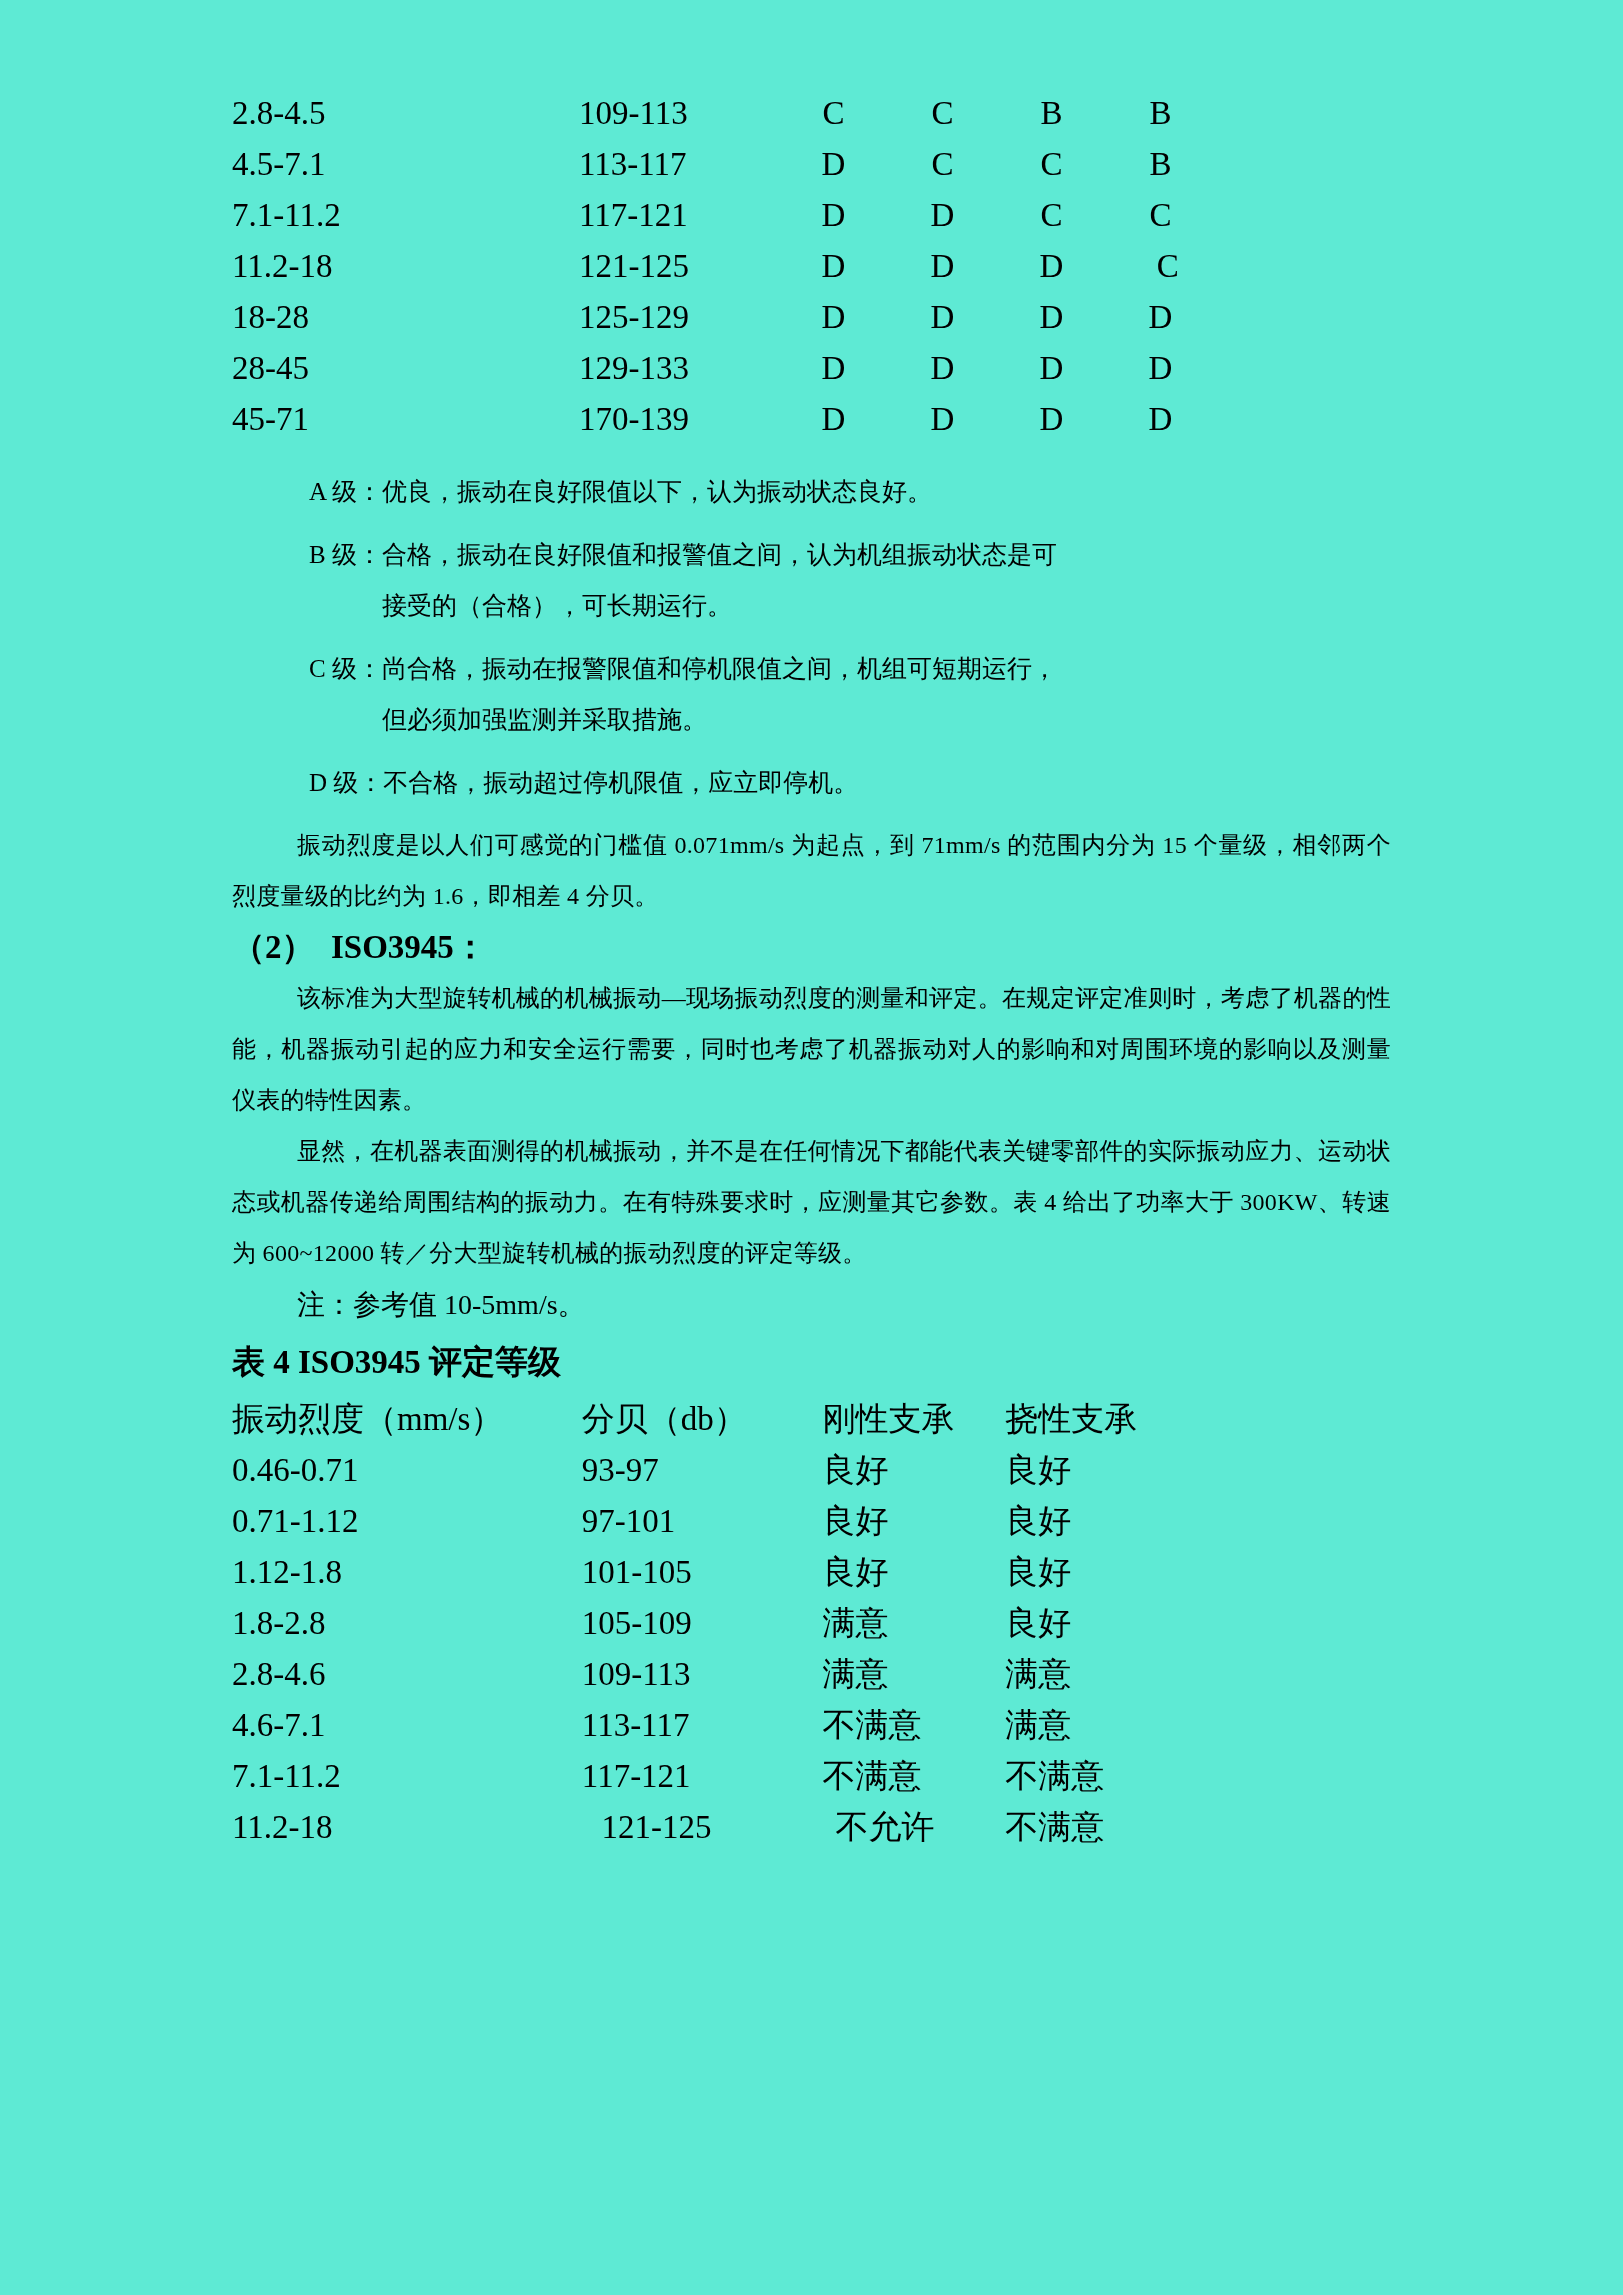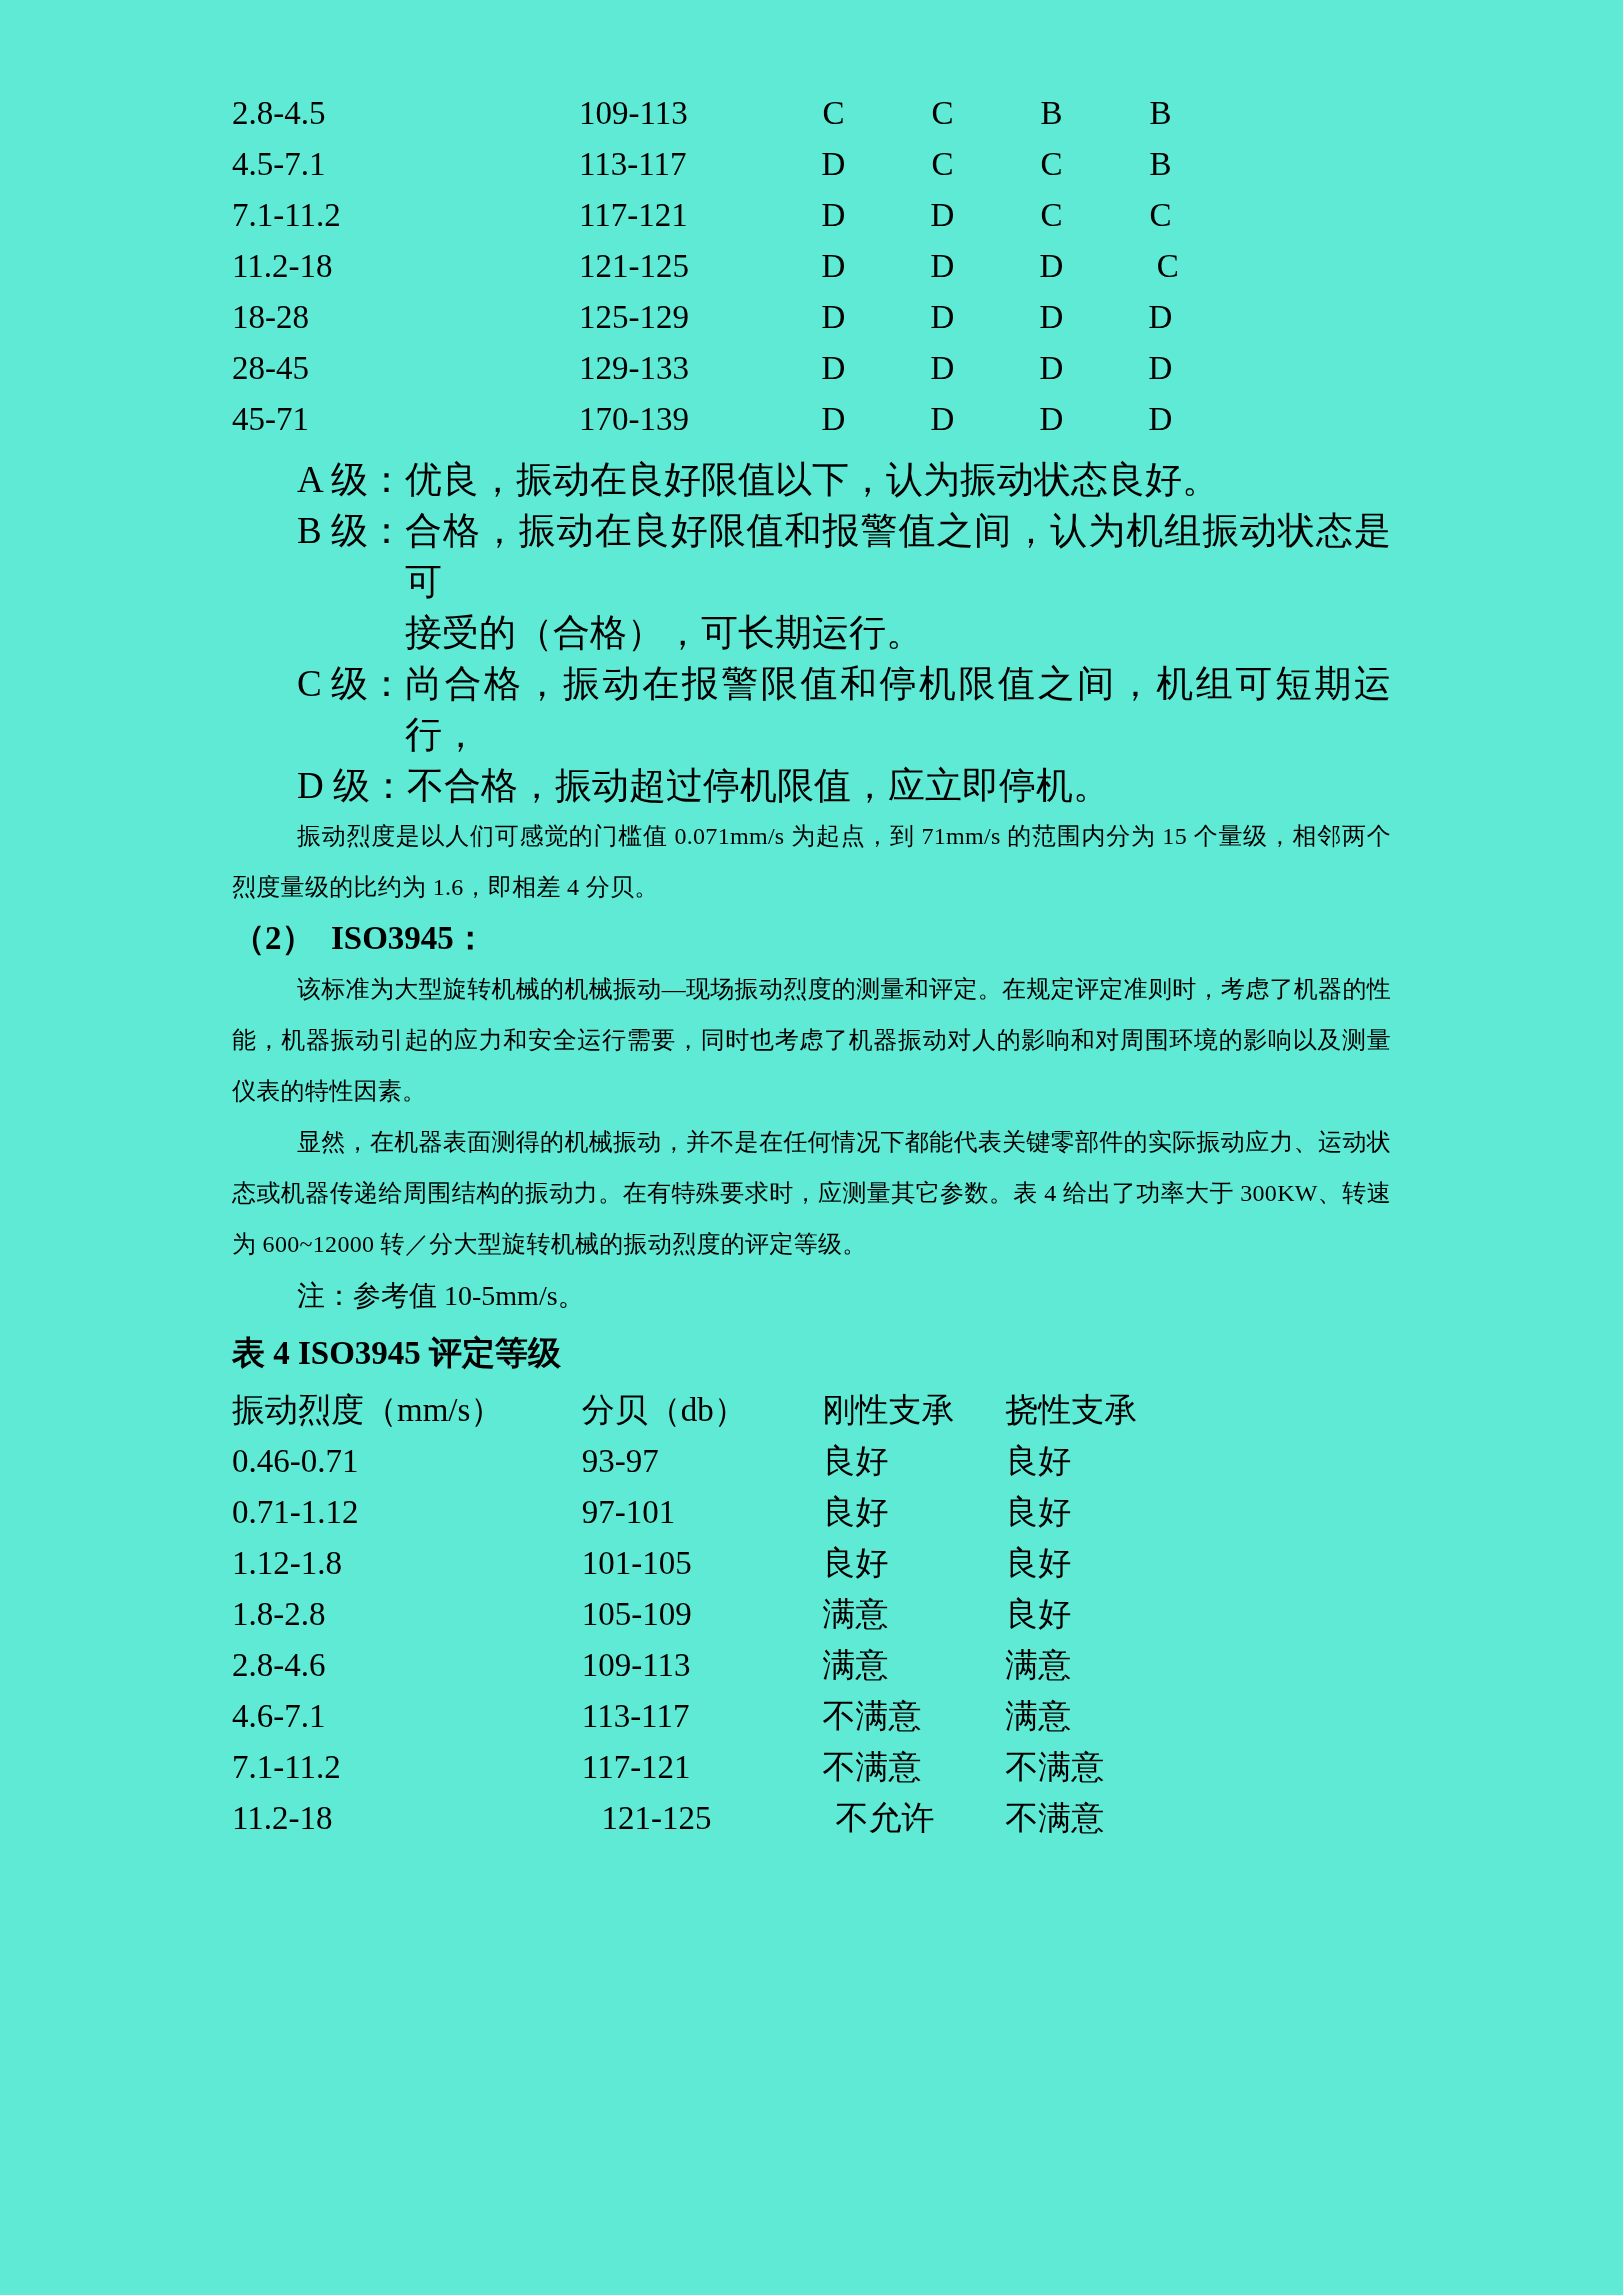--- a/index.html
+++ b/index.html
@@ -61,23 +61,23 @@
   .tbl3 tr.row-shift .c-g.last { padding-left: 14.4px; }
 
   
   .grade-list {
     margin: 0;
     padding: 0;
     list-style: none;
   }
   .grade-item {
     display: flex;
-    font-size: 37px;
-    line-height: 51px;
-    margin: 0;
+    font-size: 25px;
+    line-height: 51px;
+    margin: 12px;
     padding-left: 65px;
   }
   .grade-key {
     flex: 0 0 auto;
     white-space: nowrap;
   }
   .grade-val {
     flex: 1 1 auto;
     text-align: justify;
     text-justify: inter-ideograph;
@@ -224,20 +224,21 @@
       <span class="grade-val">
         <span>合格，振动在良好限值和报警值之间，认为机组振动状态是可</span>
         <span class="cont">接受的（合格），可长期运行。</span>
       </span>
     </div>
 
     <div class="grade-item">
       <span class="grade-key">C 级：</span>
       <span class="grade-val">
         <span>尚合格，振动在报警限值和停机限值之间，机组可短期运行，</span>
+        <span class="cont">但必须加强监测并采取措施。</span>
       </span>
     </div>
 
     <div class="grade-item">
       <span class="grade-key">D 级：</span>
       <span class="grade-val">不合格，振动超过停机限值，应立即停机。</span>
     </div>
 
   </div>
 

